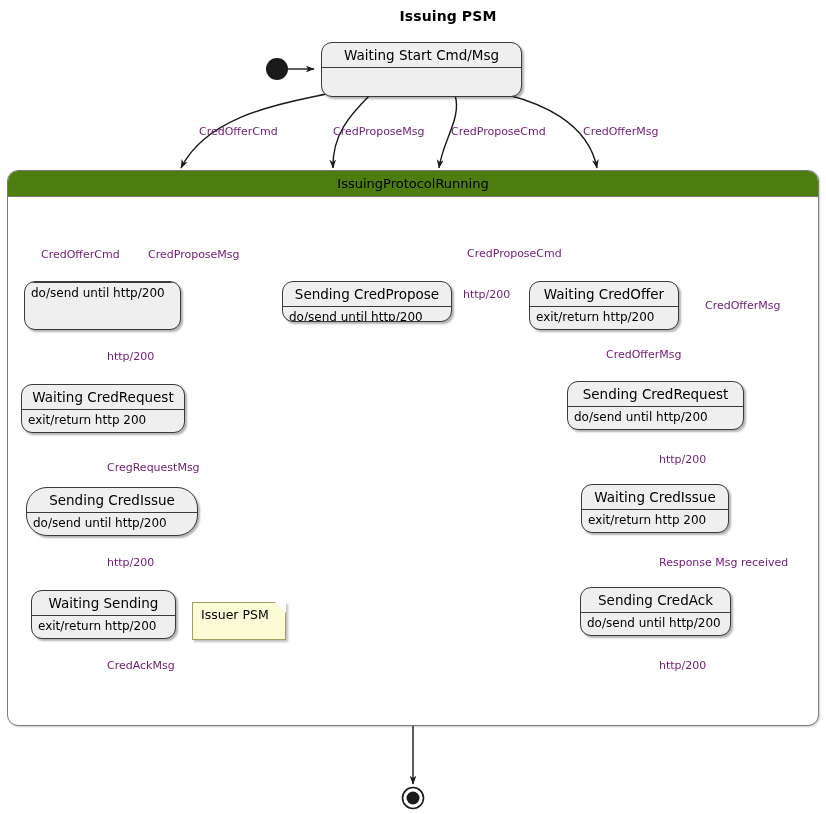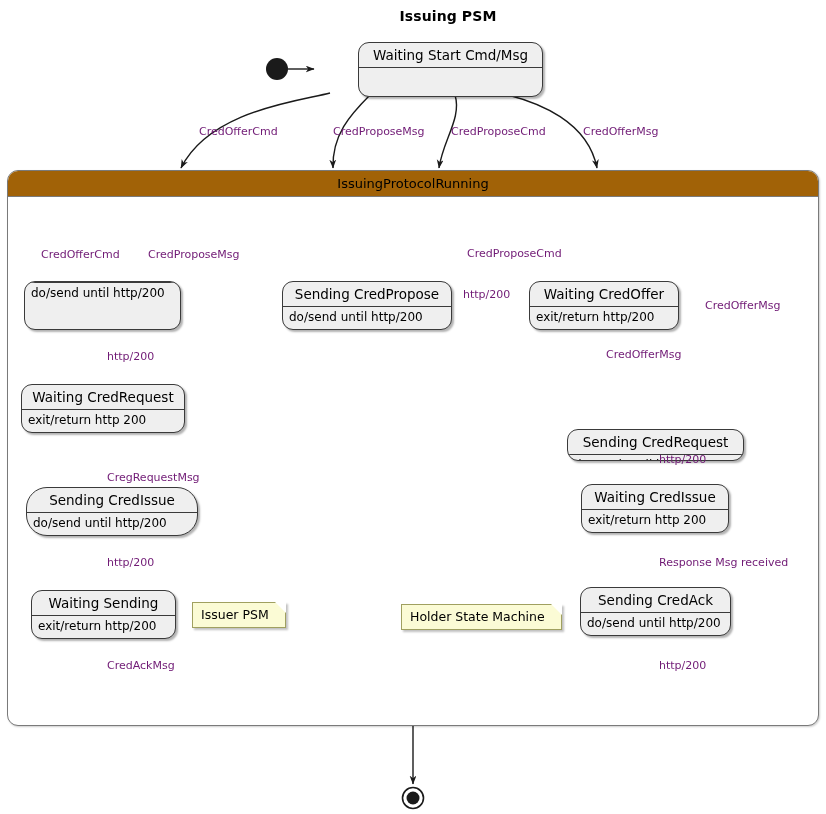--- a/index.html
+++ b/index.html
@@ -76,33 +76,33 @@
     border-radius: 11px;
     background: #FFFFFF;
     box-shadow: 1px 1px 2px rgba(0,0,0,0.20);
   }
   .composite-header {
     box-sizing: border-box;
     height: 26px;
     line-height: 25px;
     text-align: center;
     font-size: 13px;
-    background: #a16207;
+    background: #4d7c0f;
     border-bottom: 1px solid #7A7A7A;
     border-radius: 10px 10px 0 0;
   }
   
   .note {
     position: absolute;
     box-sizing: border-box;
     background: #FBFBD5;
     border: 1px solid #A0A060;
     font-size: 12.5px;
     line-height: 14px;
-    padding: 5px 16px 5px 8px;
+    padding: 5px 16px 17px 8px;
     white-space: nowrap;
     box-shadow: 2px 2px 2px rgba(0,0,0,0.25);
   }
   .note .fold {
     position: absolute;
     right: -1px;
     top: -1px;
     width: 0;
     height: 0;
     border-left: 11px solid transparent;
@@ -184,21 +184,21 @@
     <g>
       <circle cx="655" cy="705" r="10.5" fill="#FFFFFF" stroke="#1A1A1A" stroke-width="1.6"></circle>
       <circle cx="655" cy="705" r="6.5" fill="#1A1A1A" stroke="none"></circle>
     </g>
     <g>
       <circle cx="413" cy="798" r="10.5" fill="#FFFFFF" stroke="#1A1A1A" stroke-width="1.6"></circle>
       <circle cx="413" cy="798" r="6.5" fill="#1A1A1A" stroke="none"></circle>
     </g>
   </svg>
 
-  <div class="state no-body" style="left:321px; top:42px; width:185px; height:55px;margin-left:37px;">
+  <div class="state no-body" style="left:321px; top:42px; width:201px; height:55px;">
     <div class="st-name">Waiting Start Cmd/Msg</div>
     <div class="st-divider"></div>
     <div class="st-body"></div>
   </div>
 
   <div class="edge-label" style="left:199px; top:125px;">CredOfferCmd</div>
   <div class="edge-label" style="left:333px; top:125px;">CredProposeMsg</div>
   <div class="edge-label" style="left:451px; top:125px;">CredProposeCmd</div>
   <div class="edge-label" style="left:583px; top:125px;">CredOfferMsg</div>
 
@@ -215,21 +215,21 @@
   </div>
 
   <div class="edge-label" style="left:107px; top:350px;">http/200</div>
 
   <div class="state" style="left:21px; top:384px; width:164px; height:49px;">
     <div class="st-name">Waiting CredRequest</div>
     <div class="st-divider"></div>
     <div class="st-body">exit/return http 200</div>
   </div>
 
-  <div class="edge-label" style="left:107px; top:471px;">CregRequestMsg</div>
+  <div class="edge-label" style="left:107px; top:461px;">CregRequestMsg</div>
 
   <div class="state" style="left:26px; top:487px; width:172px; height:49px;border-radius:21px;">
     <div class="st-name">Sending CredIssue</div>
     <div class="st-divider"></div>
     <div class="st-body">do/send until http/200</div>
   </div>
 
   <div class="edge-label" style="left:107px; top:556px;">http/200</div>
 
   <div class="state" style="left:31px; top:590px; width:145px; height:49px;">
@@ -241,37 +241,37 @@
   <div class="edge-label" style="left:107px; top:659px;">CredAckMsg</div>
 
   <div class="note" style="left:192px; top:602px;">
     <span>Issuer PSM</span>
     <span class="fold"></span>
   </div>
 
   <div class="edge-label" style="left:467px; top:247px;">CredProposeCmd</div>
   <div class="edge-label" style="left:705px; top:299px;">CredOfferMsg</div>
 
-  <div class="state" style="left:282px; top:281px; width:170px; height:49px;">
+  <div class="state" style="left:282px; top:281px; width:170px; height:41px;">
     <div class="st-name">Sending CredPropose</div>
     <div class="st-divider"></div>
     <div class="st-body">do/send until http/200</div>
   </div>
 
   <div class="edge-label" style="left:463px; top:288px;">http/200</div>
 
   <div class="state" style="left:529px; top:281px; width:150px; height:49px;">
     <div class="st-name">Waiting CredOffer</div>
     <div class="st-divider"></div>
     <div class="st-body">exit/return http/200</div>
   </div>
 
   <div class="edge-label" style="left:606px; top:348px;">CredOfferMsg</div>
 
-  <div class="state" style="left:567px; top:381px; width:177px; height:32px;margin-top:48px;">
+  <div class="state" style="left:567px; top:381px; width:177px; height:49px;">
     <div class="st-name">Sending CredRequest</div>
     <div class="st-divider"></div>
     <div class="st-body">do/send until http/200</div>
   </div>
 
   <div class="edge-label" style="left:659px; top:453px;">http/200</div>
 
   <div class="state" style="left:581px; top:484px; width:148px; height:49px;">
     <div class="st-name">Waiting CredIssue</div>
     <div class="st-divider"></div>
@@ -281,18 +281,14 @@
   <div class="edge-label" style="left:659px; top:556px;">Response Msg received</div>
 
   <div class="state" style="left:580px; top:587px; width:151px; height:49px;">
     <div class="st-name">Sending CredAck</div>
     <div class="st-divider"></div>
     <div class="st-body">do/send until http/200</div>
   </div>
 
   <div class="edge-label" style="left:659px; top:659px;">http/200</div>
 
-  <div class="note" style="left:401px; top:604px;">
-    <span>Holder State Machine</span>
-    <span class="fold"></span>
-  </div>
 
 </div>
 
 </body></html>

